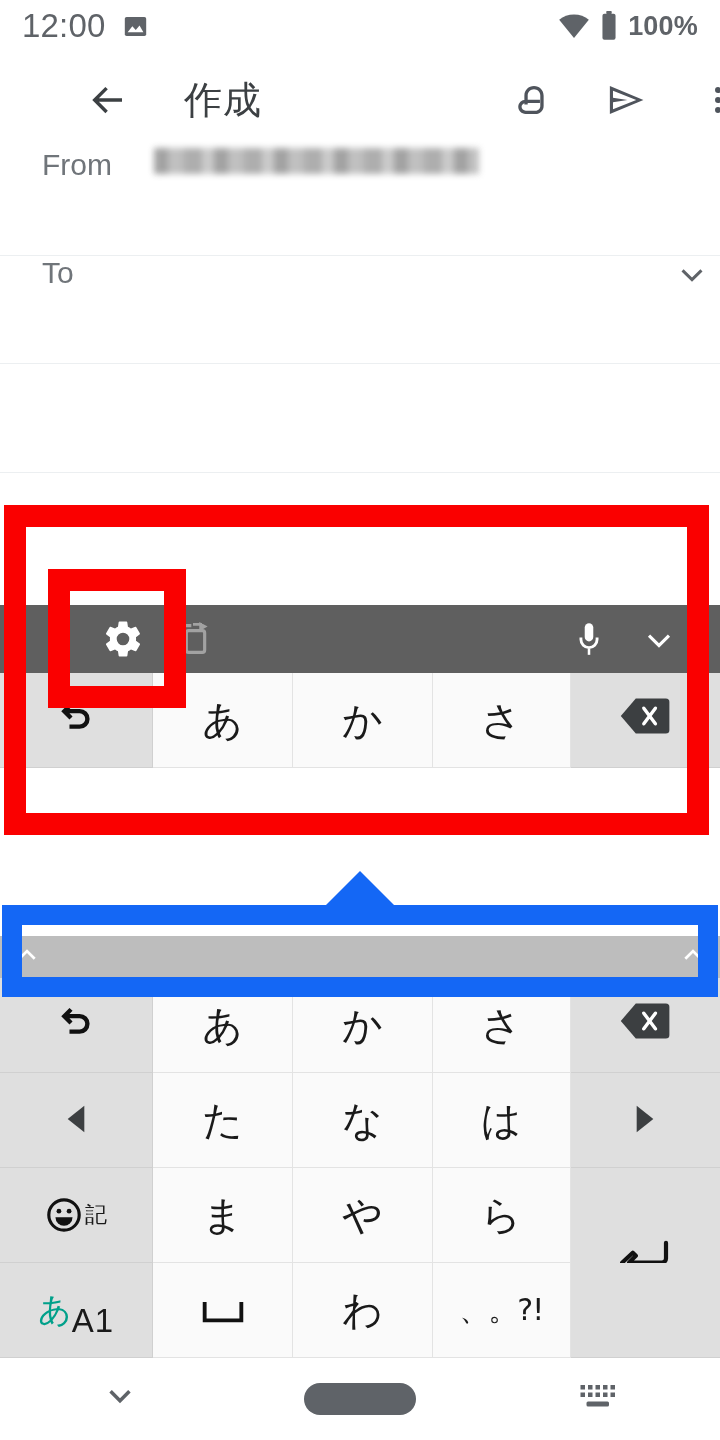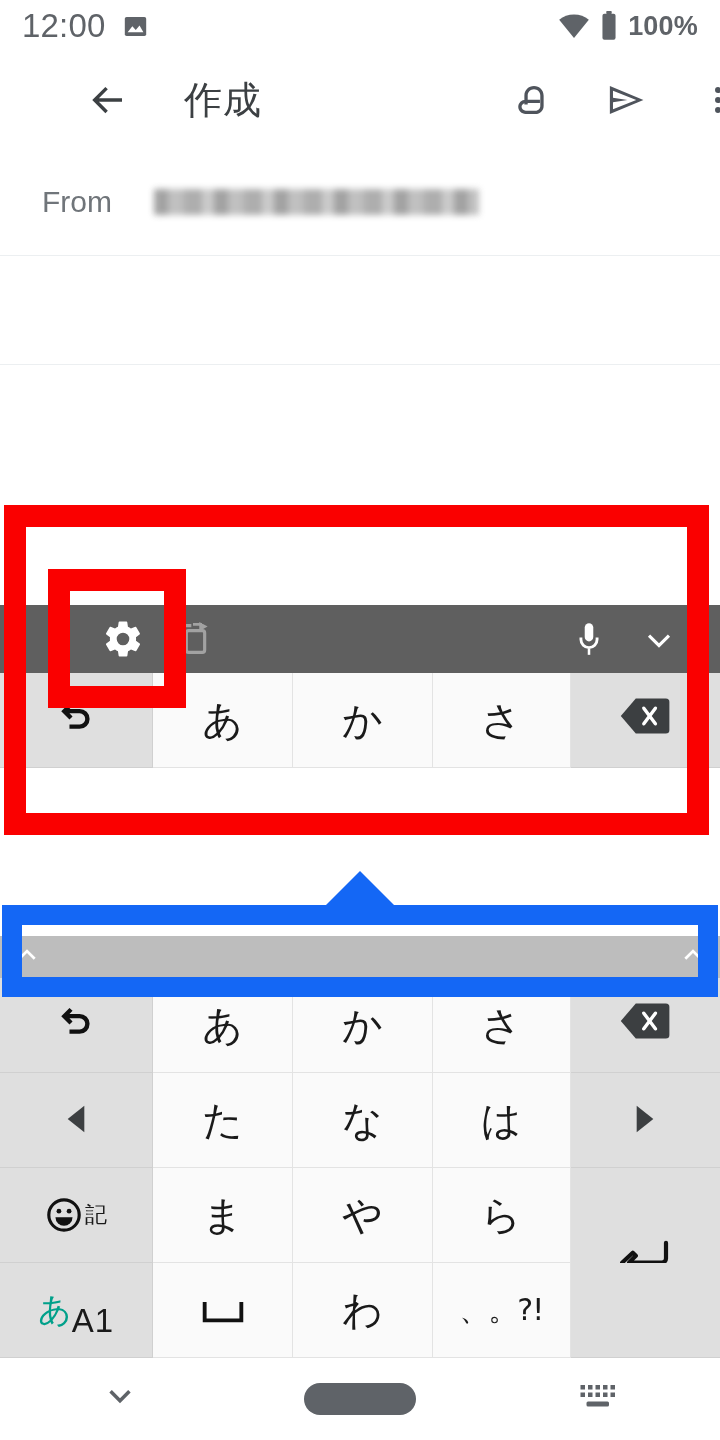--- a/index.html
+++ b/index.html
@@ -52,21 +52,20 @@
     font-family: "DejaVu Sans", "Liberation Sans", sans-serif;
   }
   .appbar-actions { margin-left: auto; display: flex; align-items: center; gap: 44px; }
   .appbar-btn { width: 48px; height: 48px; display: flex; align-items: center; justify-content: center; }
 
   
   .compose { position: absolute; left: 0; top: 148px; width: 720px; }
   .field {
     height: 108px;
     display: flex;
-    align-items: center;
     padding: 0 10px 0 42px;
     box-sizing: border-box;
     border-bottom: 1px solid #eceff1;
     position: relative;
   }
   .field-label {
     font-size: 30px;
     color: #70757a;
     width: 112px;
     flex: 0 0 auto;
@@ -252,20 +251,28 @@
           <circle cx="12" cy="19" r="2.1" fill="#4f545c"></circle>
         </svg>
     </div>
   </div>
 </div>
 
 <div class="compose">
   <div class="field">
     <span class="field-label">From</span>
     <span class="redacted"></span>
+  </div>
+  <div class="field">
+    <span class="field-label">To</span>
+    <span class="field-chevron">
+      <svg width="36" height="36" viewBox="0 0 24 24">
+          <path d="M6.4 8.9L12 14.4l5.6-5.5 1.4 1.4L12 17.2 5 10.3z" fill="#5f6368"></path>
+        </svg>
+    </span>
   </div>
   <div class="field-blank"></div>
 </div>
 
 <div class="kb-snippet">
   <div class="snip-pad-top"></div>
 
   <div class="kb-toolbar">
     <div class="kb-tool-btn">
       <svg width="30" height="30" viewBox="0 0 24 24">

